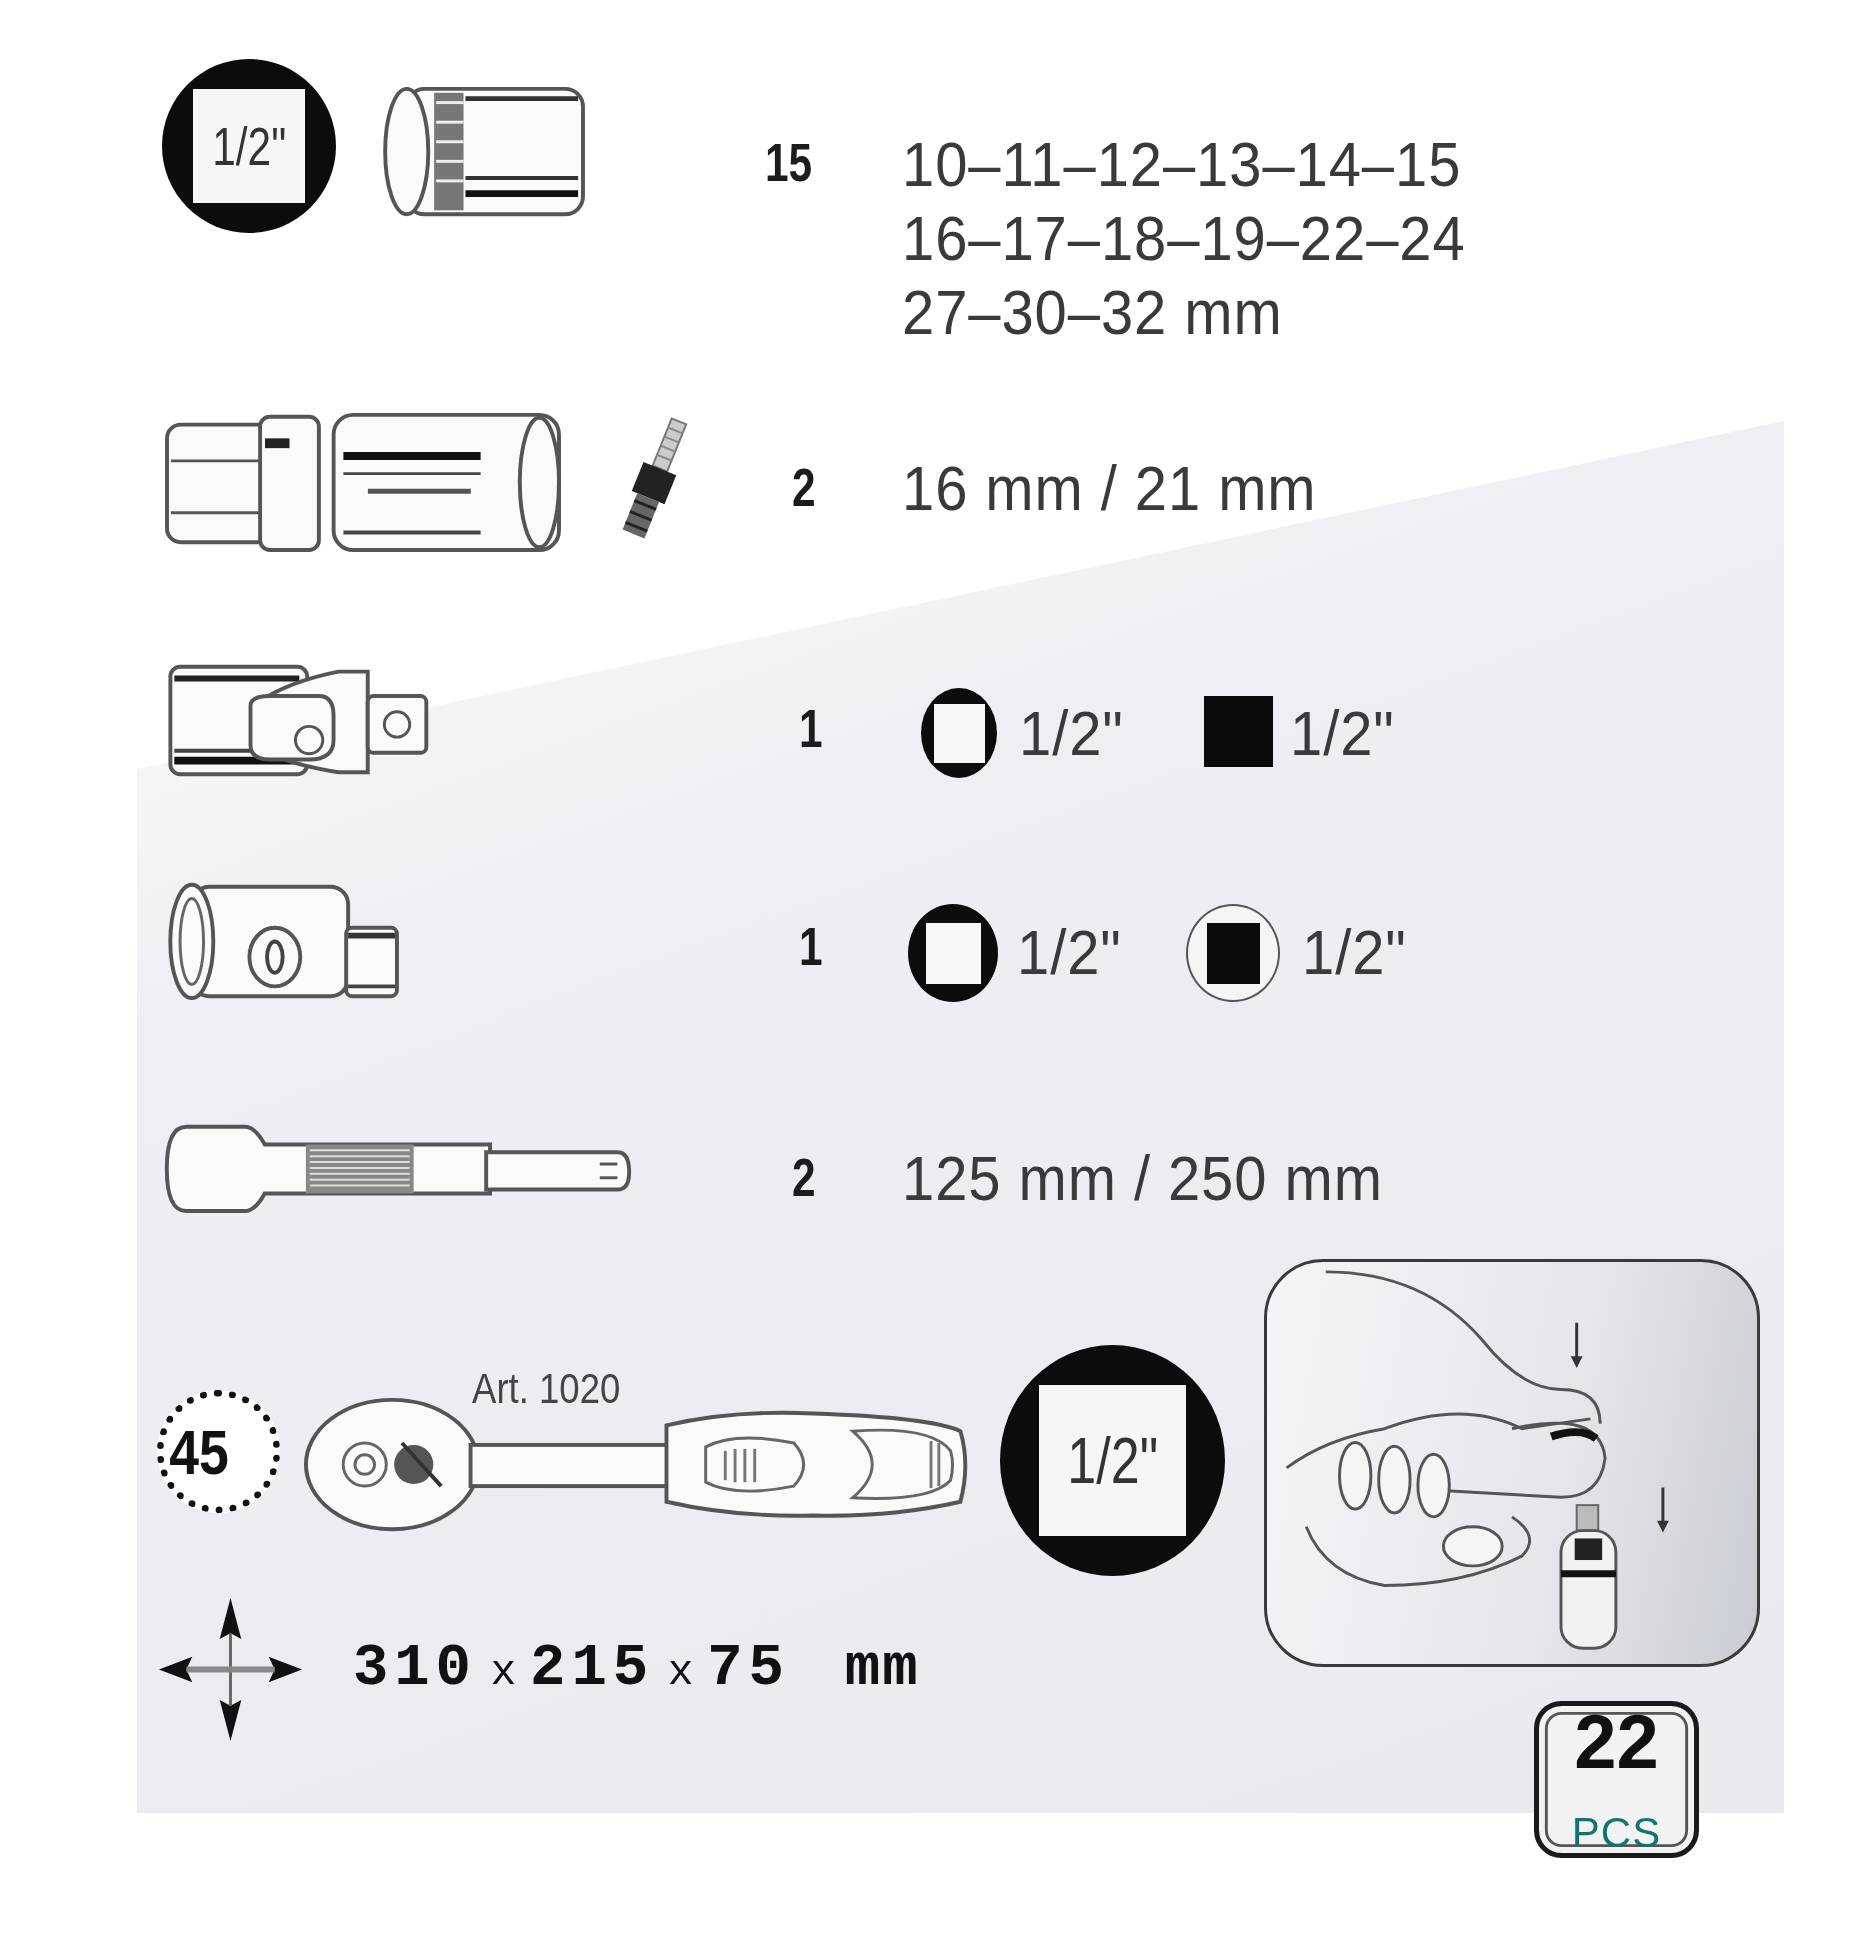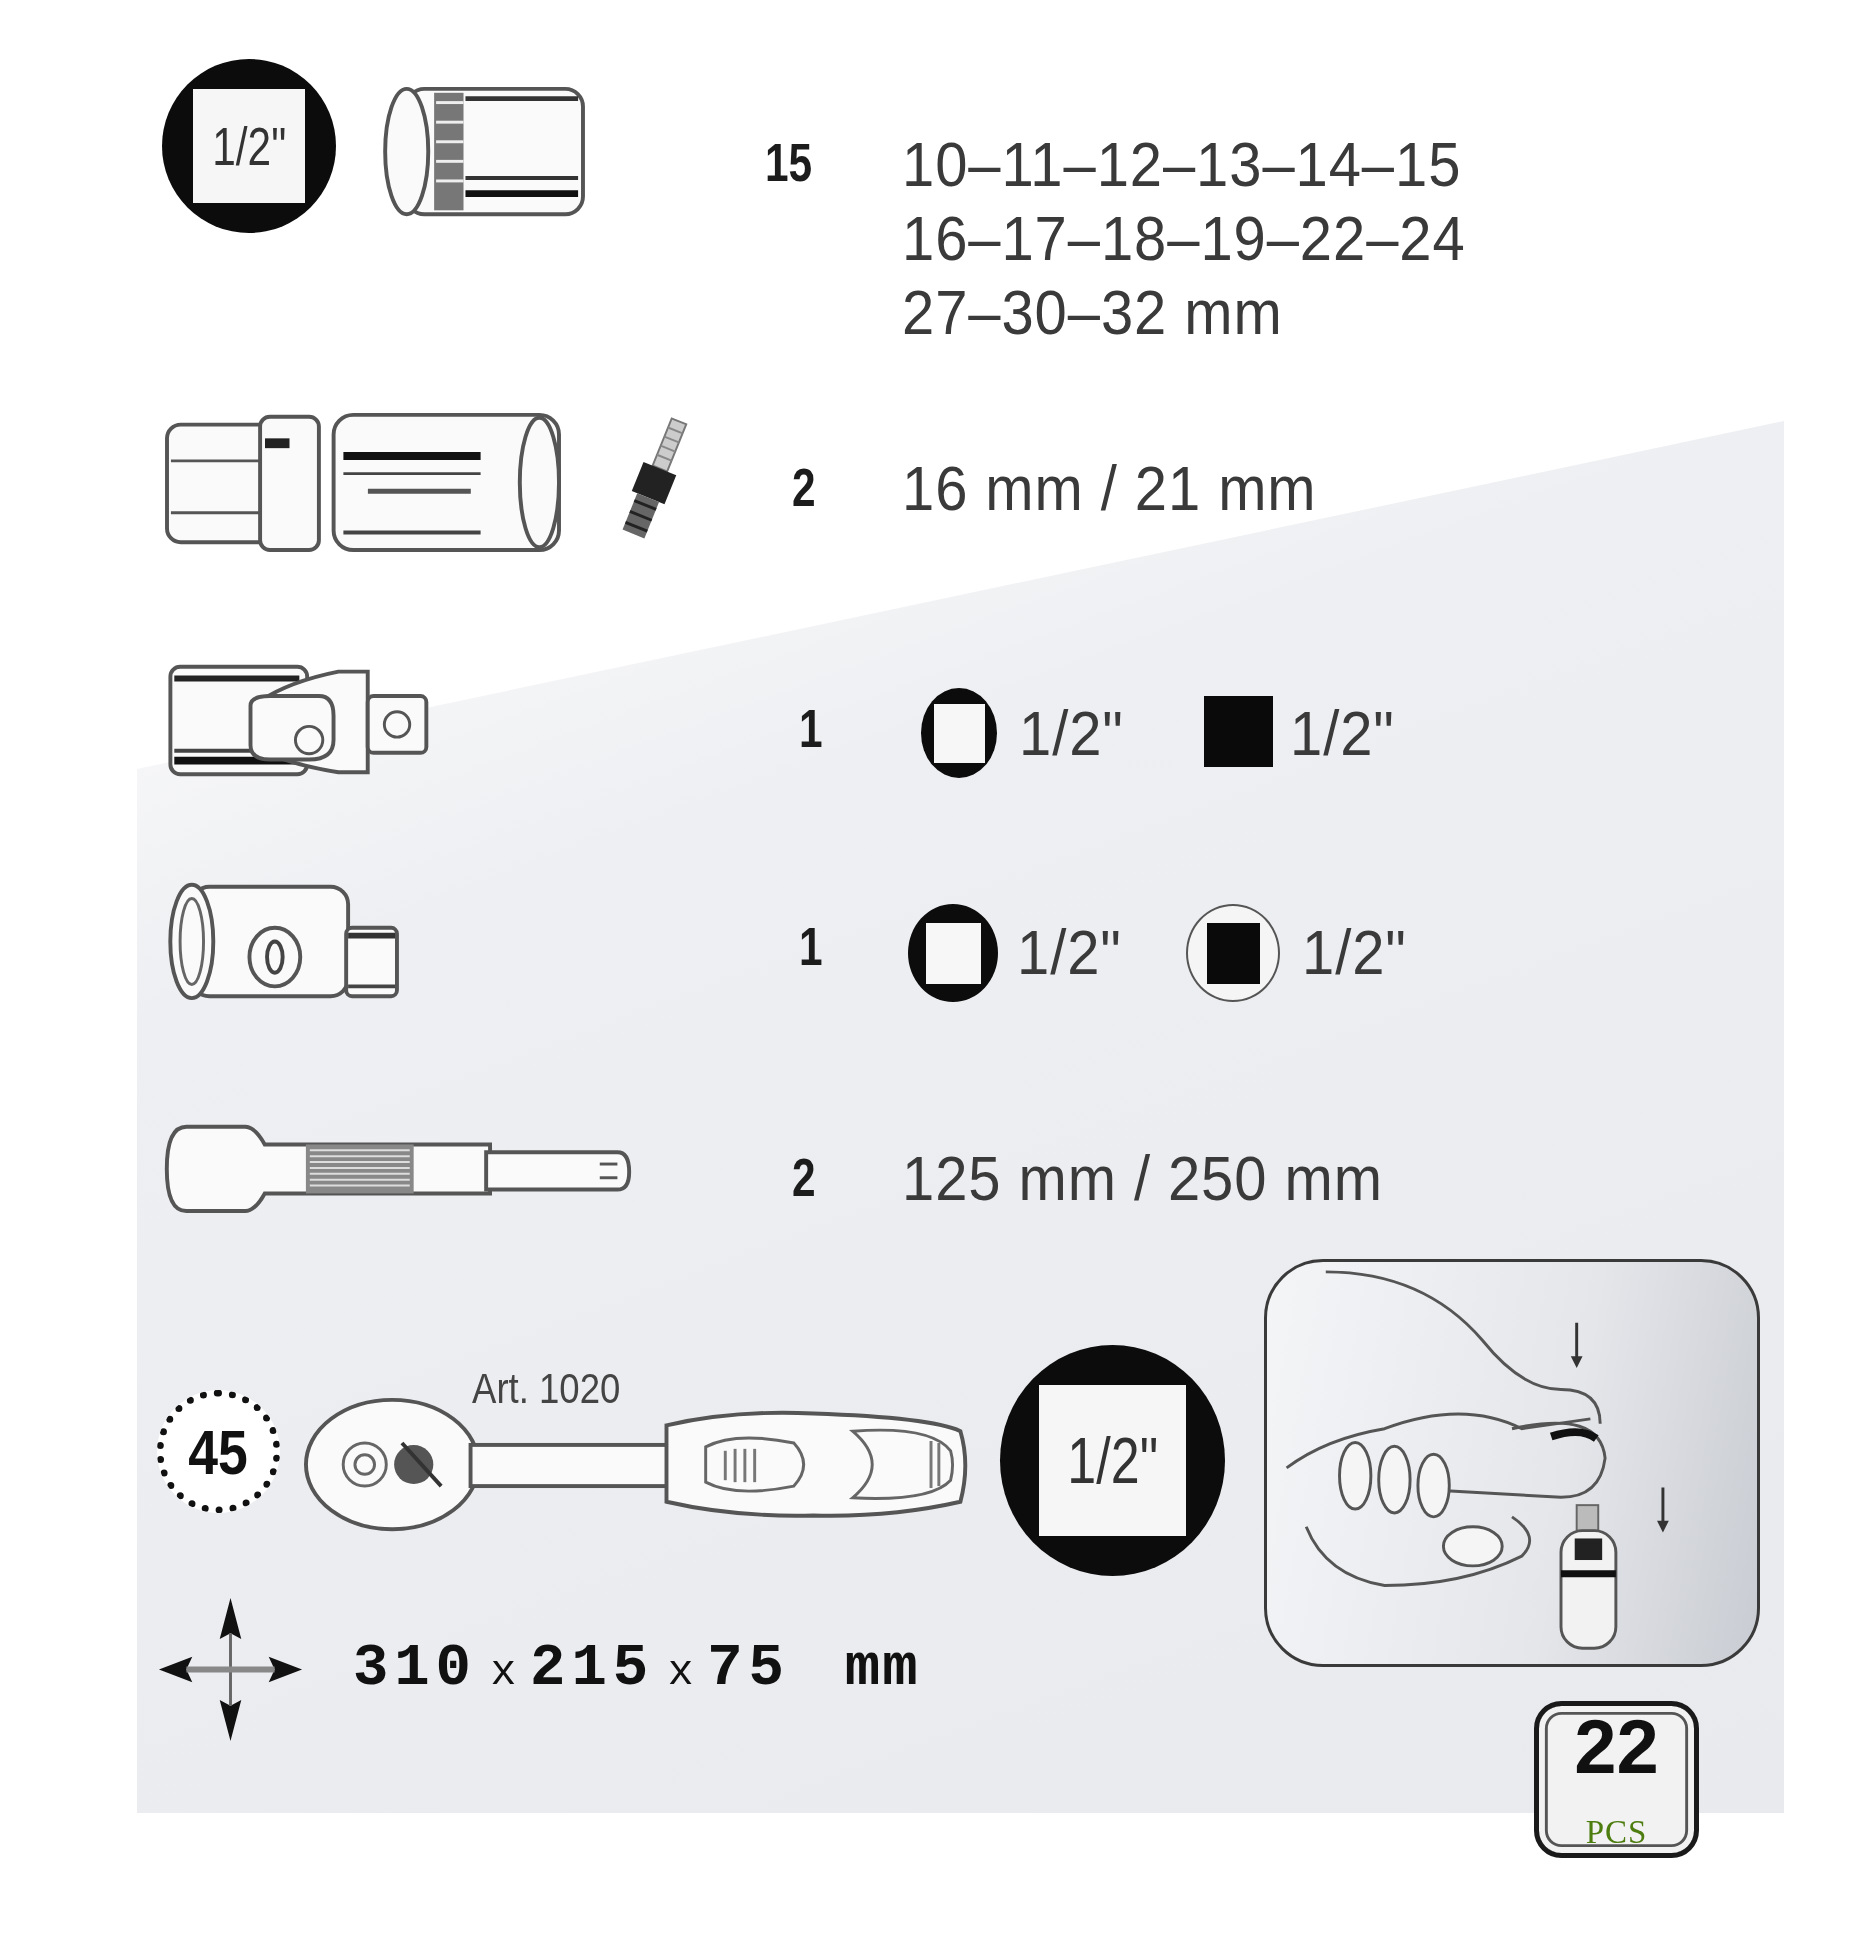--- a/index.html
+++ b/index.html
@@ -24,24 +24,24 @@
     font-size:53px; color:#333;
   }
   .dim { font-family:Liberation Mono, monospace; font-weight:bold; font-size:59px; color:#111; letter-spacing:5.9px; white-space:nowrap; }
   .dim .x { font-weight:normal; font-size:43px; letter-spacing:0; margin:0 13.7px; }
   .pcs-badge {
     border:5.9px solid #1a1a1a; border-radius:27.4px; background:#f2f2f2;
     box-shadow: inset 0 0 0 5.9px #f2f2f2, inset 0 0 0 8.8px #555;
     display:flex; flex-direction:column; align-items:center; justify-content:center;gap:28px;
   }
   .pcs-badge .num { font-weight:bold; font-size:76px; color:#111; line-height:78px; }
-  .pcs-badge .lbl { font-size:33px; color:#4d7c0f; letter-spacing:1px;font-family:Liberation Serif, serif; }
+  .pcs-badge .lbl { font-size:42px; color:#0f766e; letter-spacing:1px; }
   .gear45 {
     border-radius:50%; border:7.8px dotted #111; background:#fff;
-    display:flex; align-items:center; justify-content:center;
+    display:flex; align-items:center; 
   }
   .gear45 span { font-weight:bold; font-size:63px; color:#111; transform:scaleX(0.85); }
   .tool { stroke:#555; stroke-width:4; fill:#fafafa; }
   .illus {
     border-radius:59px; border:3.9px solid #3a3a3a;
     background:linear-gradient(100deg, #f4f5f7 0%, #e4e6ea 60%, #c9ccd2 100%);
     overflow:hidden;
   }
 </style>
 </head>

